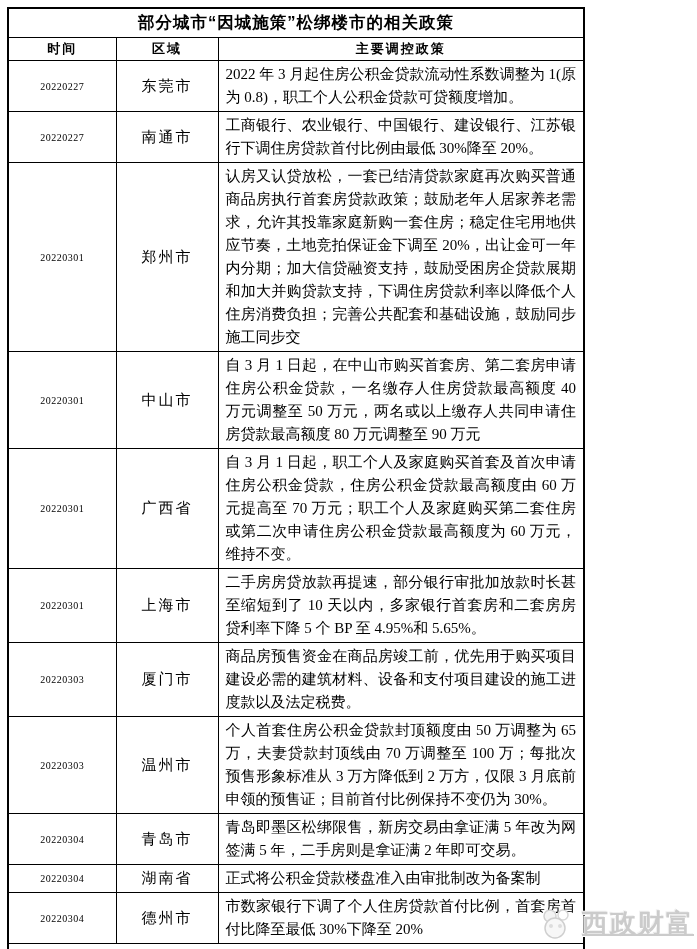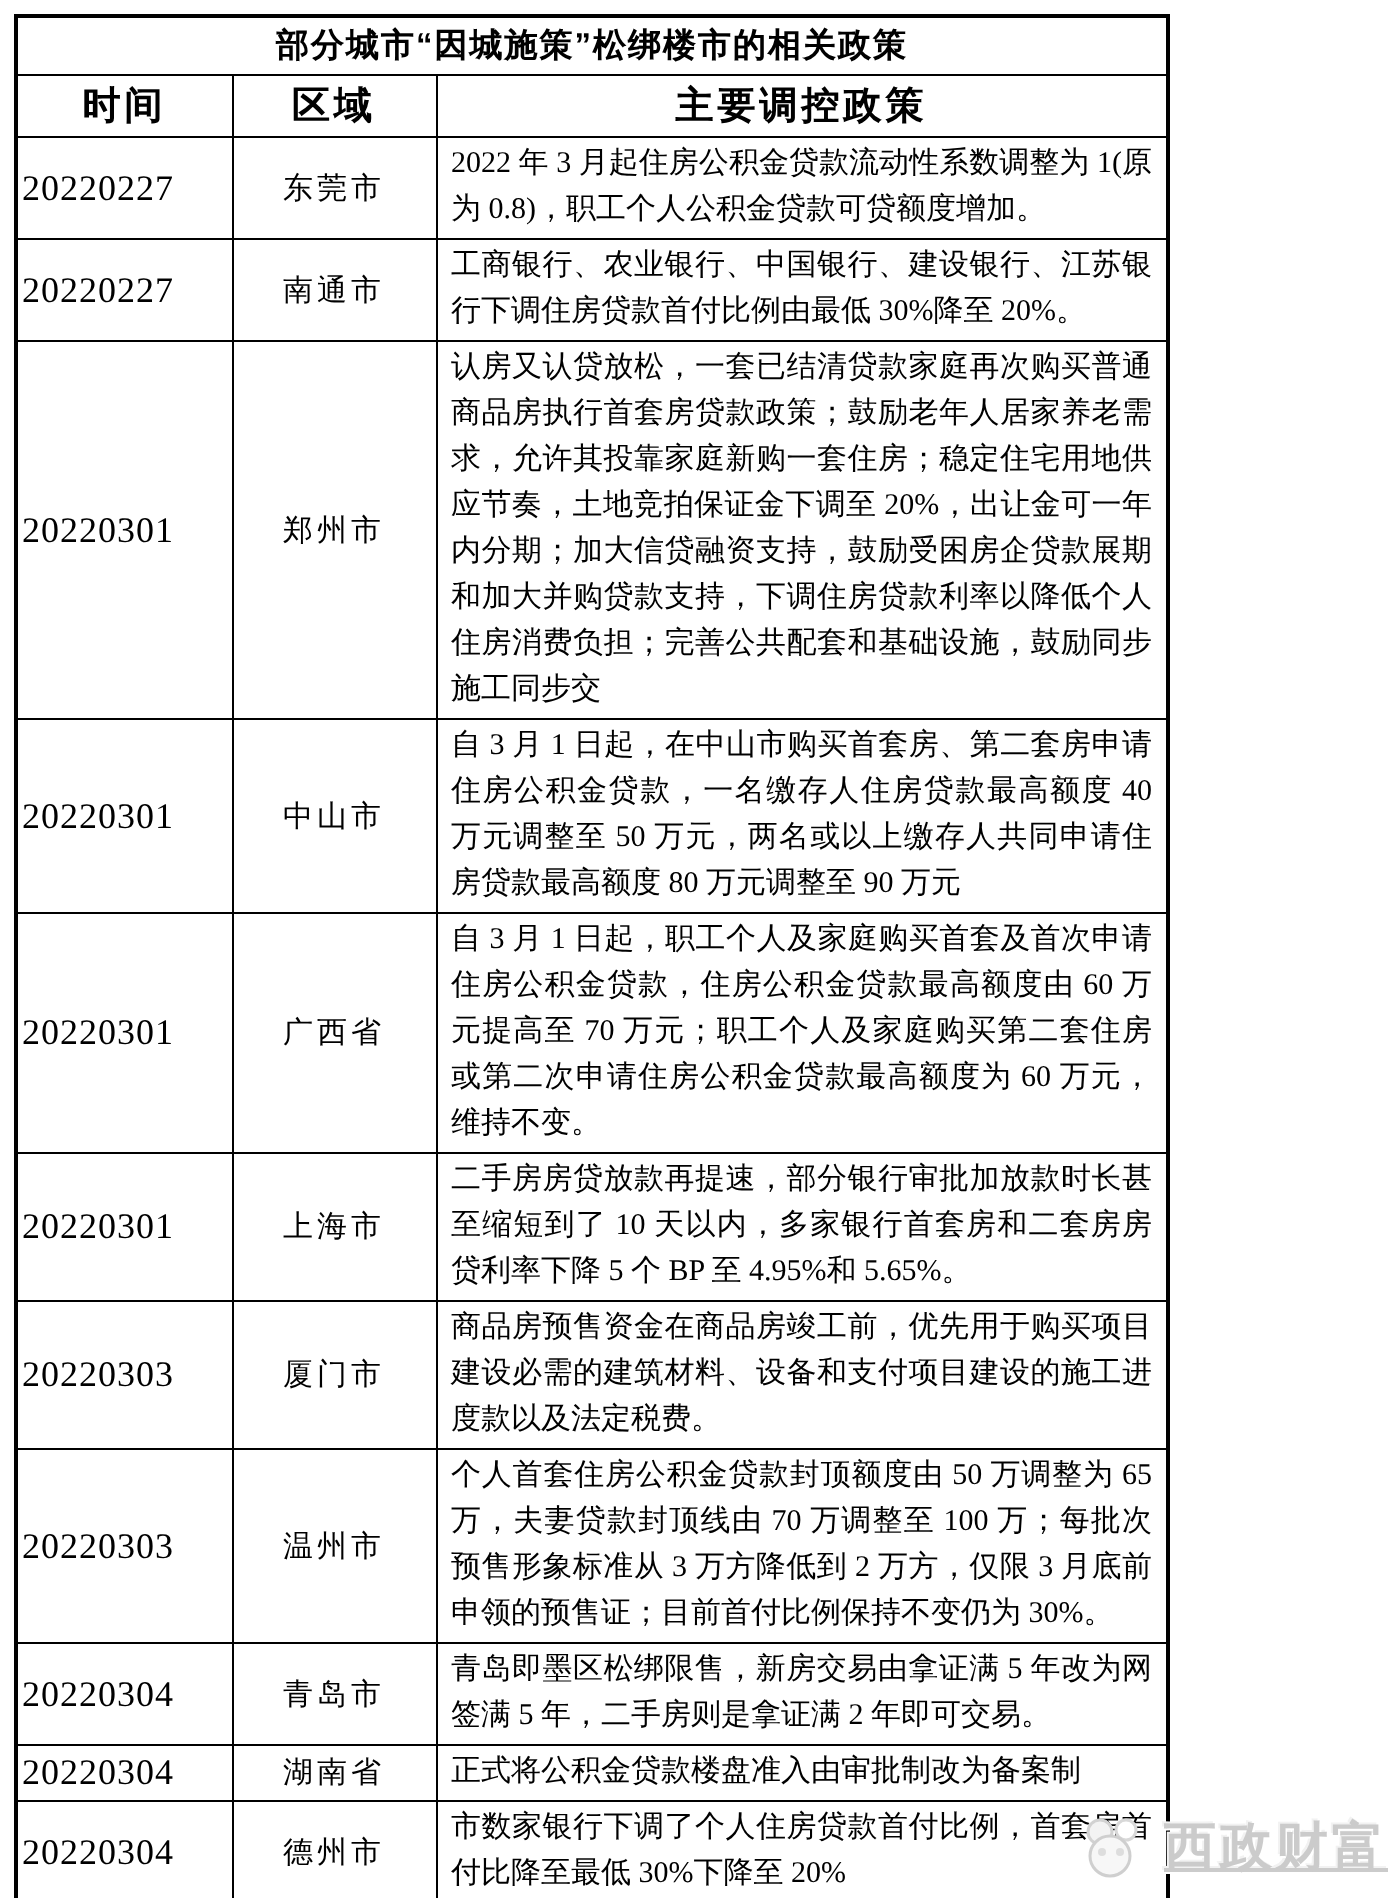--- a/index.html
+++ b/index.html
@@ -32,27 +32,28 @@
     font-family: "Liberation Sans", sans-serif;
     font-weight: bold;
     font-size: 16.5px;
     text-align: center;
     padding: 3px 4px;
     letter-spacing: 1px;
   }
   .head-cell {
     font-family: "Liberation Sans", sans-serif;
     font-weight: bold;
-    font-size: 19px;
+    font-size: 13px;
     text-align: center;
     padding: 2px 4px;
     letter-spacing: 2px;
   }
   td.date {
-    font-size: 18px;
+    text-align: center;
+    font-size: 10px;
     letter-spacing: 0.5px;
     padding: 2px;
   }
   td.region {
     text-align: center;
     font-size: 15px;
     letter-spacing: 2px;
     padding: 2px;
   }
   td.policy {

